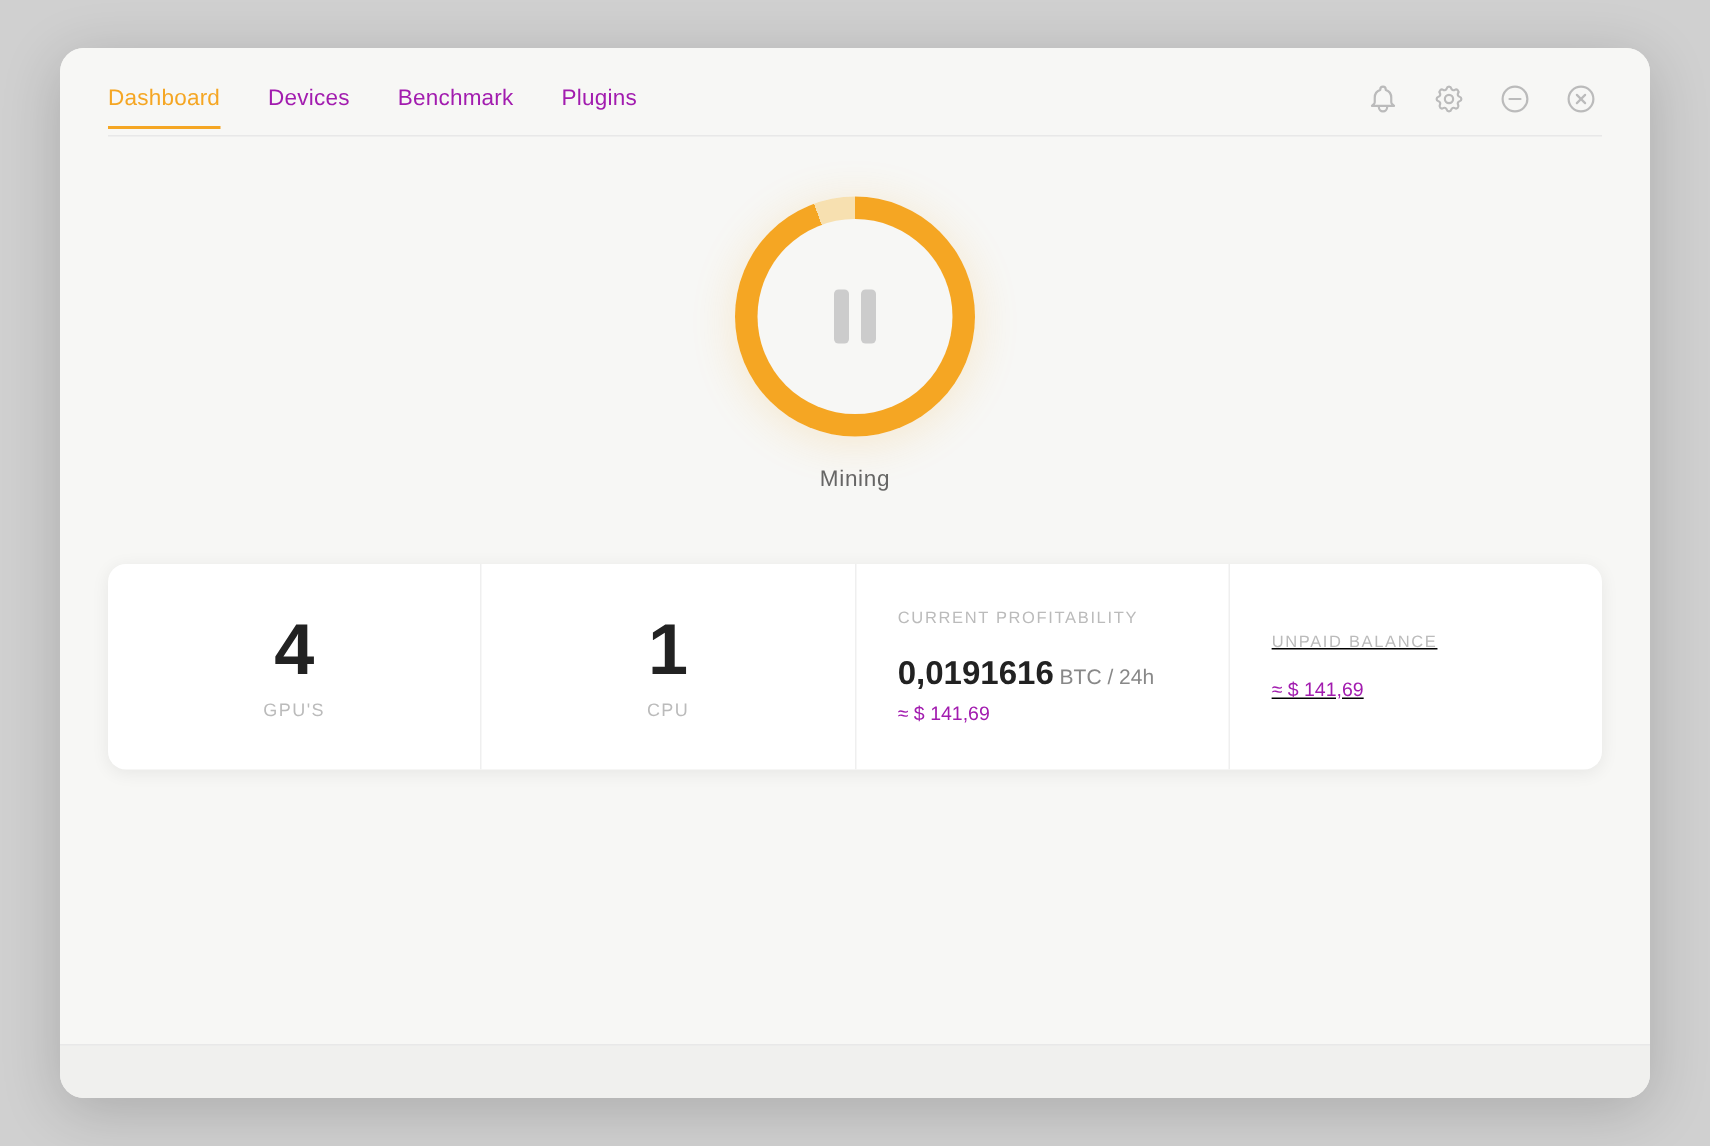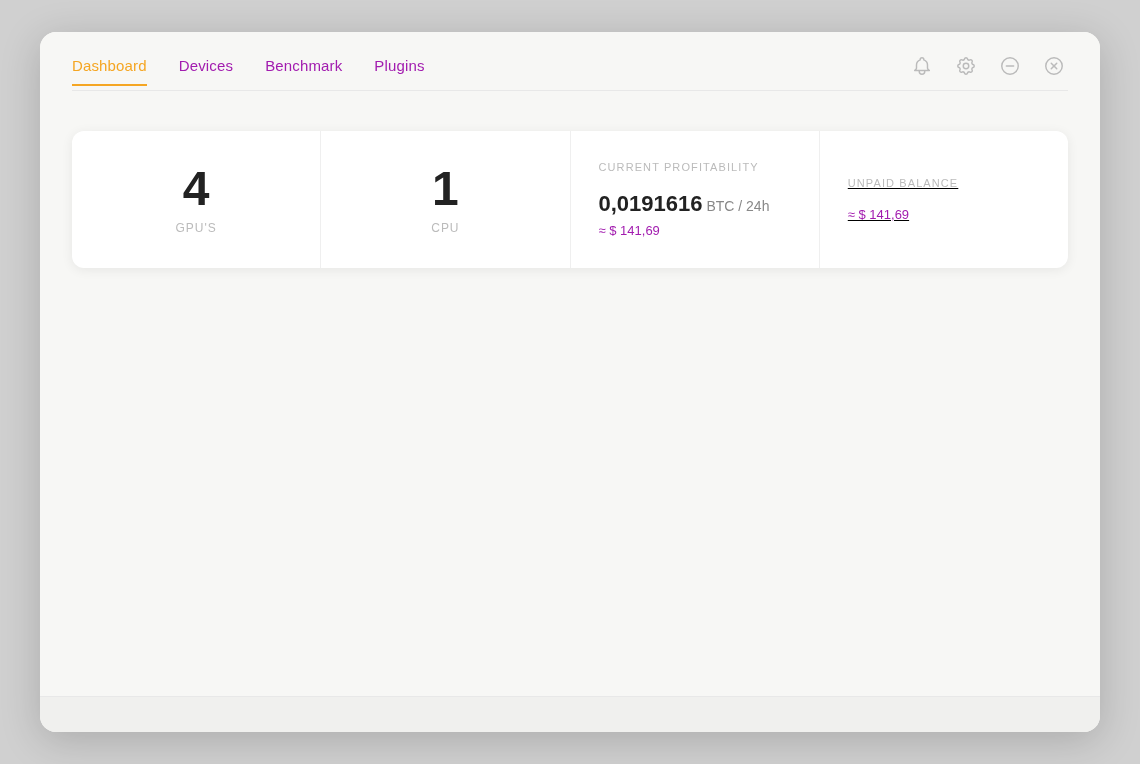--- a/index.html
+++ b/index.html
@@ -277,20 +277,31 @@
           <line x1="15" y1="9" x2="9" y2="15" stroke="#bbb" stroke-width="1.6" stroke-linecap="round"></line>
         </svg>
       </div>
     </div>
   </div>
 
   <div class="nav-divider"></div>
 
   <div class="main-content">
 
+    <div class="mining-section">
+      <div class="mining-button-wrapper">
+        <div class="mining-button-inner">
+          <div class="pause-icon">
+            <div class="pause-bar"></div>
+            <div class="pause-bar"></div>
+          </div>
+        </div>
+      </div>
+      <span class="mining-label">Mining</span>
+    </div>
 
     <div class="stats-row">
 
       <div class="stat-card centered">
         <div class="stat-value">4</div>
         <div class="stat-sub-label">GPU'S</div>
       </div>
 
       <div class="stat-card centered">
         <div class="stat-value">1</div>

